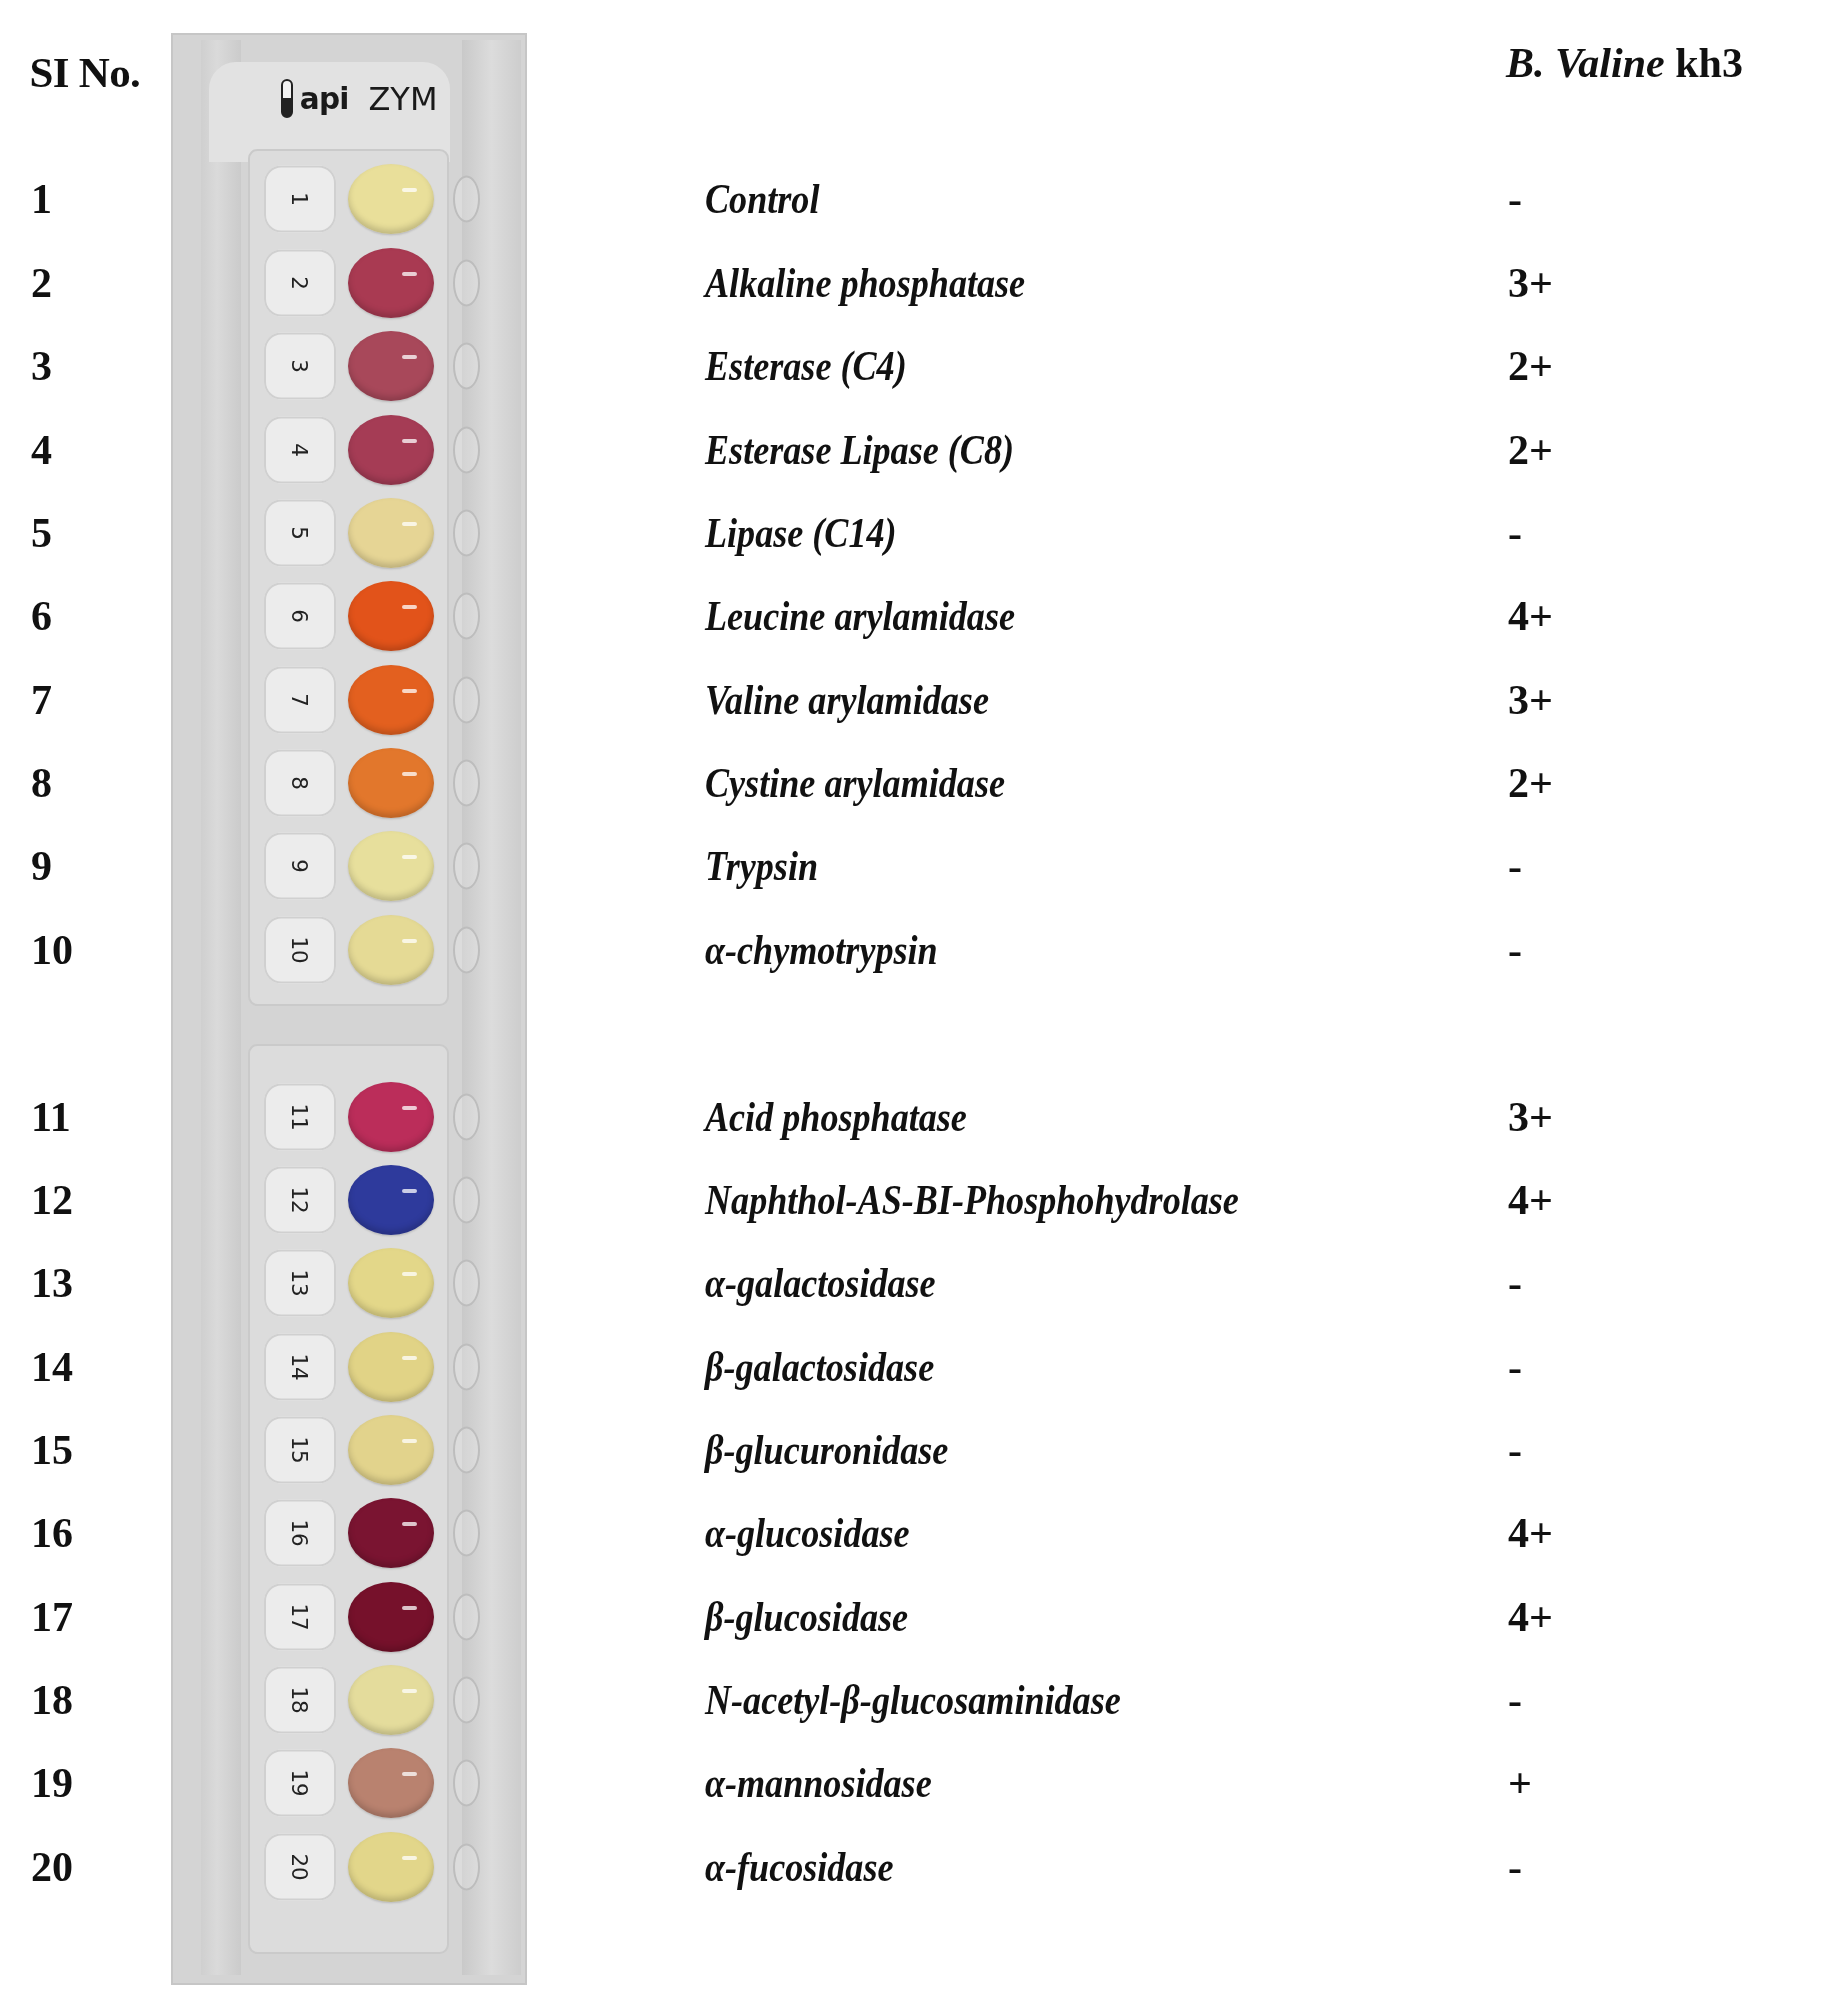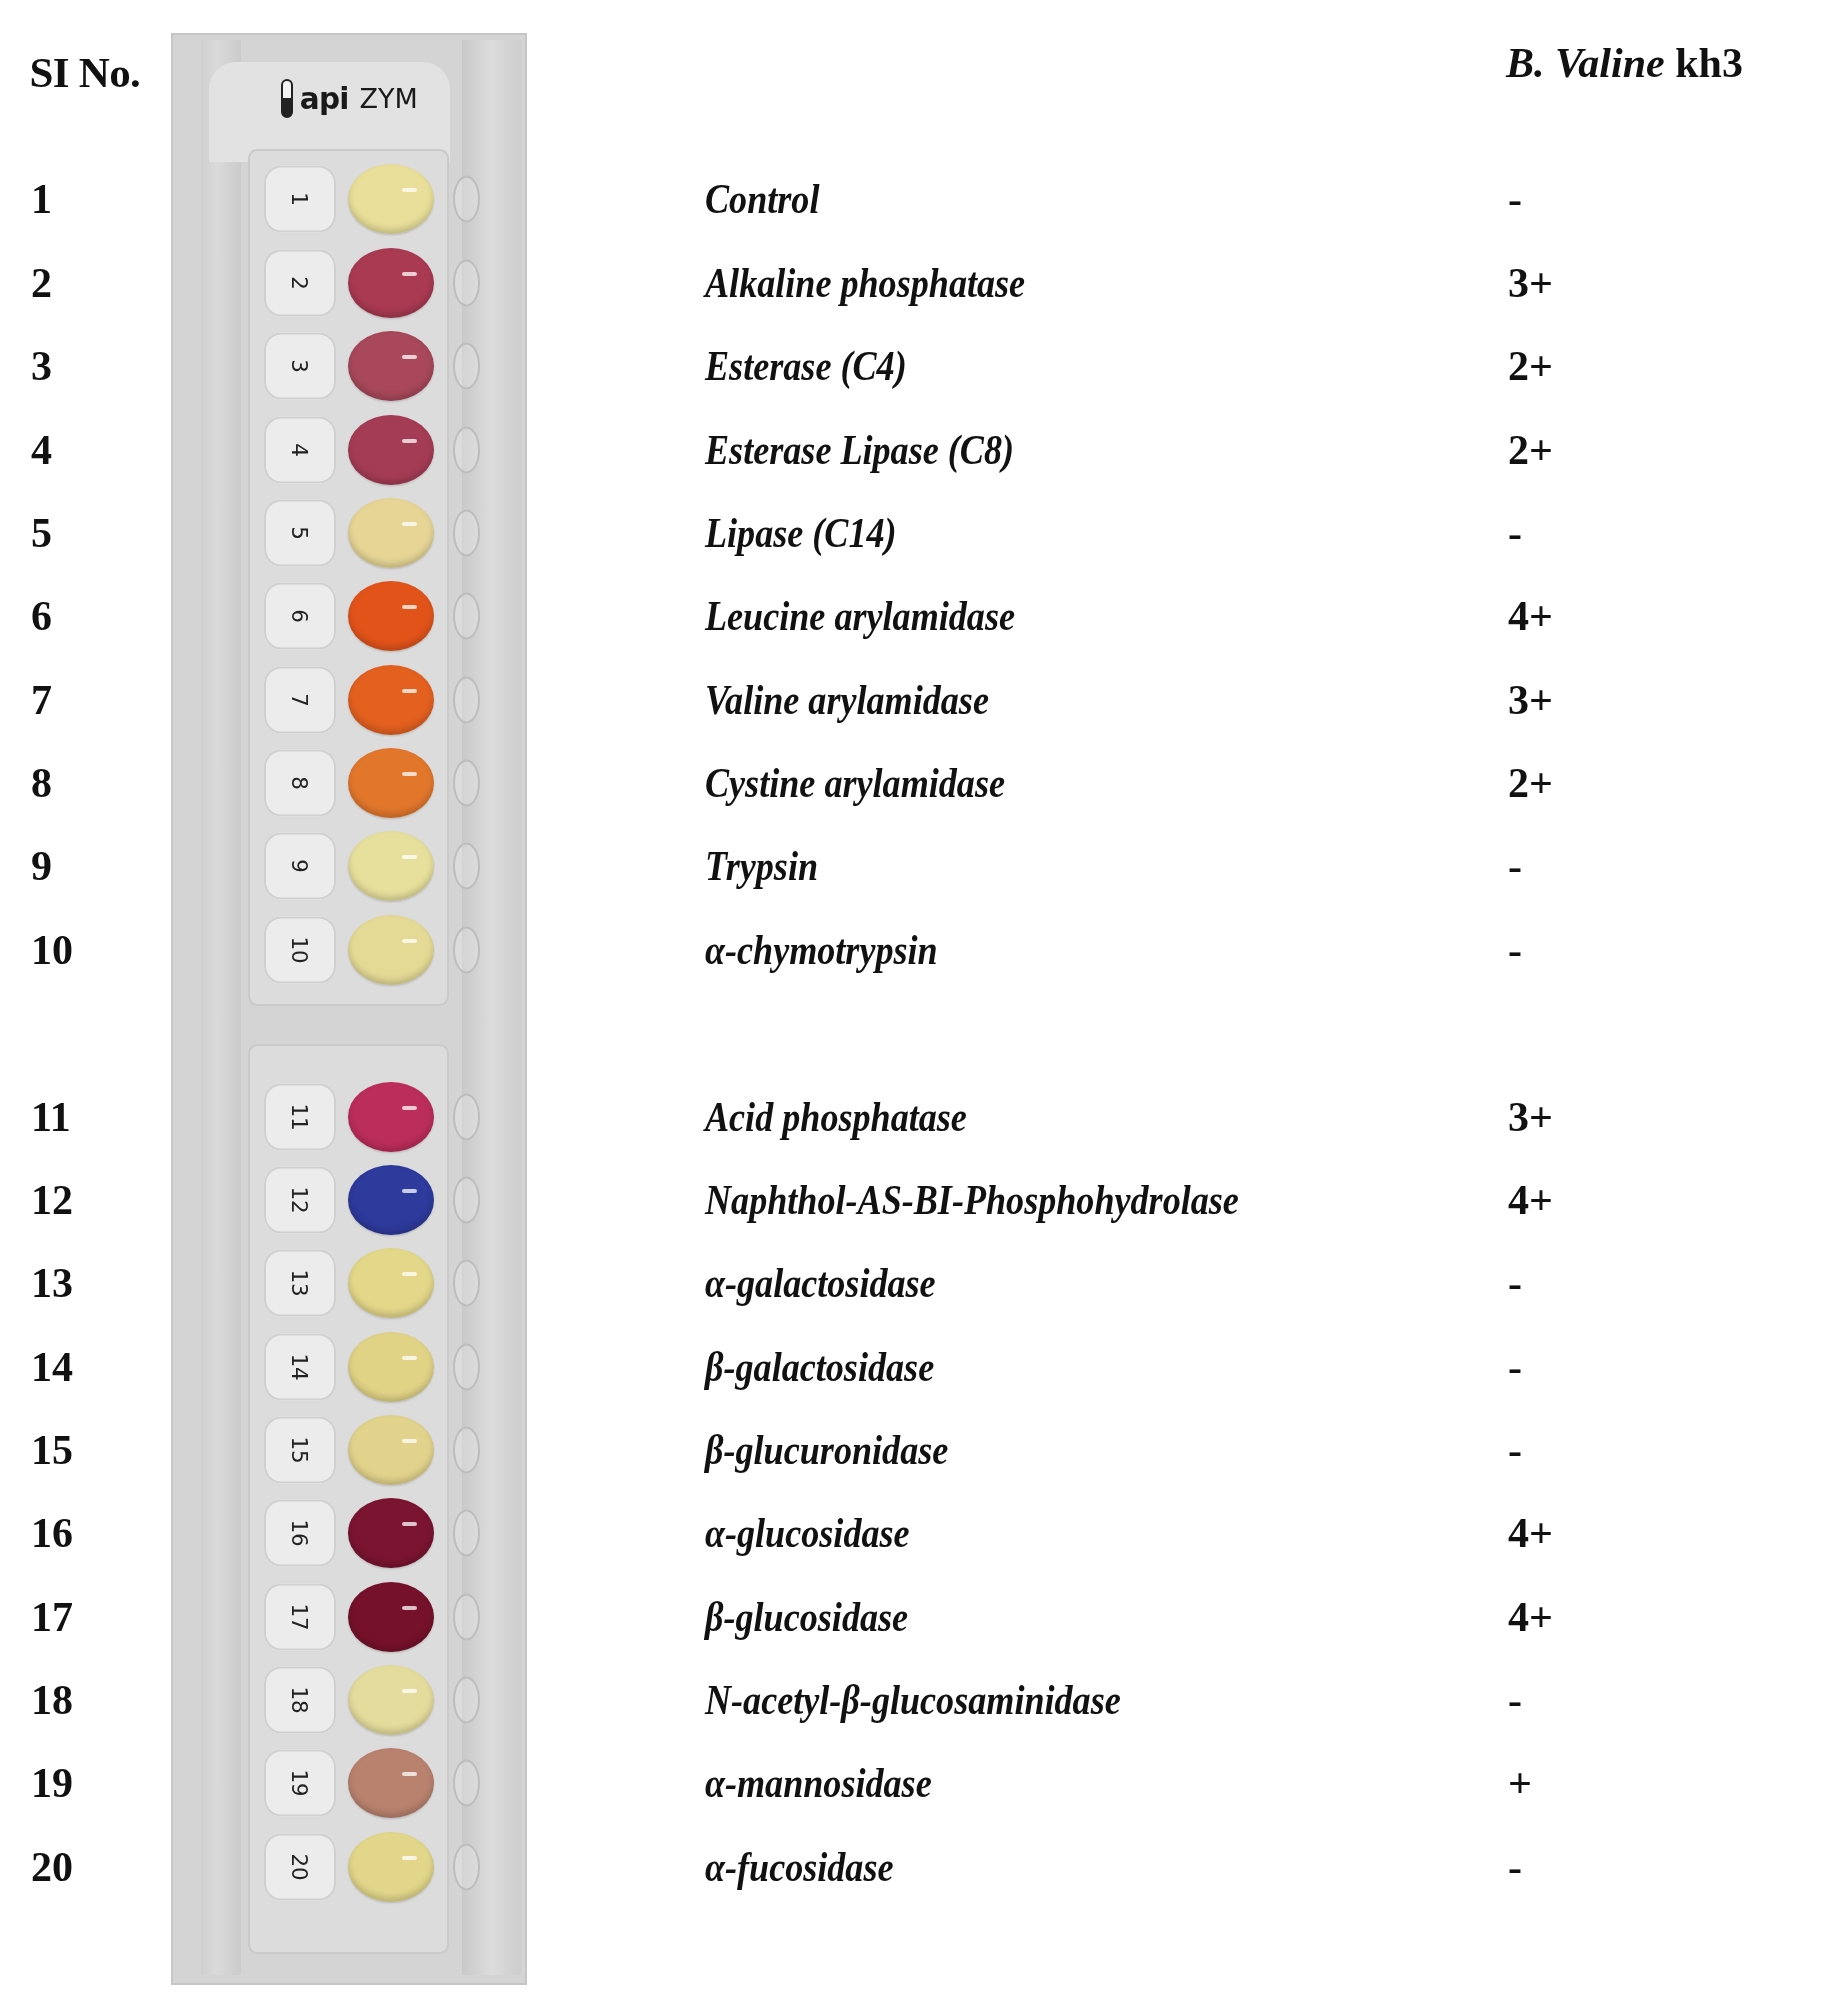--- a/index.html
+++ b/index.html
@@ -26,21 +26,21 @@
                  background:linear-gradient(90deg,#cfcfcf,#dadada 40%,#cbcbcb); }
   .strip-rail-right { left:462px; top:40px; width:59px; height:1935px;
                  background:linear-gradient(90deg,#c9c9c9,#dcdcdc 50%,#cdcdcd); }
   .strip-head { left:209px; top:62px; width:241px; height:100px; background:#e2e2e2;
                 border-radius:27px 27px 0 0; }
   .logo { left:281px; top:79px; font-family:"DejaVu Sans", sans-serif; font-size:29.5px;
           color:#1a1a1a; white-space:nowrap; display:flex; align-items:center; gap:6.7px; }
   .logo .pill { width:12px; height:39px; border:2.7px solid #222; border-radius:8px;
                 background:linear-gradient(180deg,#f2f2f2 48%,#222 48%); box-sizing:border-box; }
   .logo .api { font-weight:bold; letter-spacing:-0.7px; }
-  .logo .zym { font-size:27px; margin-left:4px; }
+  .logo .zym { font-size:32px; margin-left:13px; }
 
   .panel { background:#dcdcdc; border:2px solid #cacaca; border-radius:9.4px; box-sizing:border-box; }
   .panel-a { left:248px; top:149px; width:201px; height:857px; }
   .panel-b { left:248px; top:1044px; width:201px; height:910px; }
 
   .well-label { width:72px; height:67px; left:264px; background:#ececec; border-radius:17.4px;
                 box-shadow: inset 0 0 0 2px #d0d0d0; transform:translateY(-50%);
                 display:flex; align-items:center; justify-content:center; }
   .well-label span { display:inline-block; transform:rotate(90deg); font-family:"DejaVu Sans", sans-serif;
                 font-size:21.4px; color:#222; }

